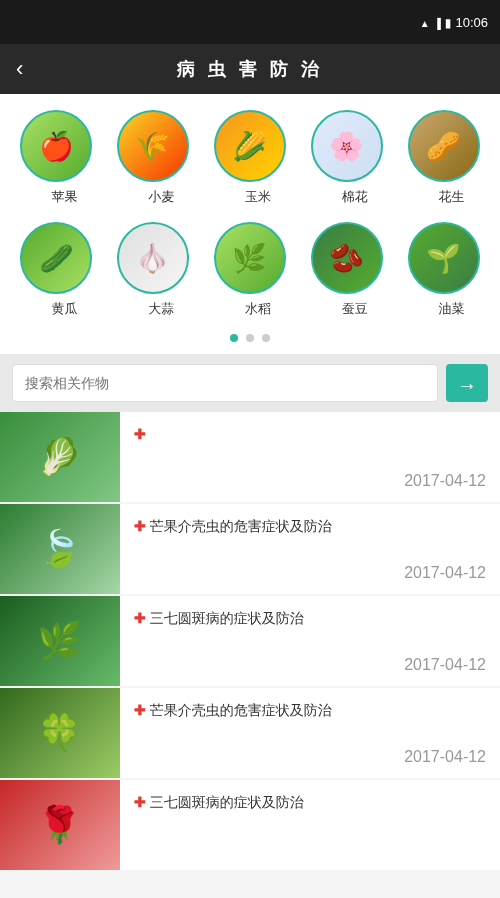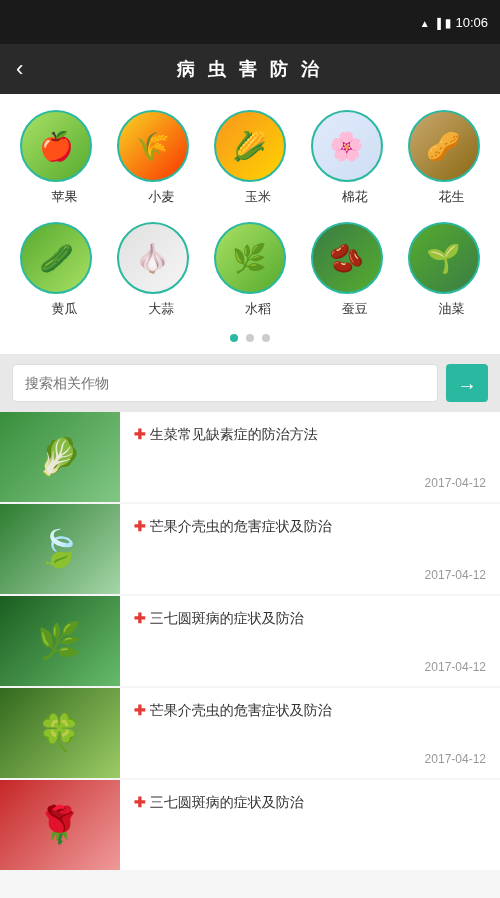--- a/index.html
+++ b/index.html
@@ -173,21 +173,21 @@
       align-items: flex-start;
       gap: 4px;
     }
     .red-cross {
       color: #e53935;
       font-size: 14px;
       font-weight: bold;
       flex-shrink: 0;
     }
     .article-date {
-      font-size: 12px;
+      font-size: 16px;
       color: #999;
       text-align: right;
       margin-top: 8px;
     }
 
     
     .apple-bg { background: linear-gradient(135deg, #a8e063, #56ab2f); }
     .wheat-bg { background: linear-gradient(135deg, #f9d423, #f83600); }
     .corn-bg { background: linear-gradient(135deg, #f7971e, #ffd200); }
     .cotton-bg { background: linear-gradient(135deg, #e0eafc, #cfdef3); }
@@ -315,21 +315,20 @@
 
 <div class="article-list">
 
   <div class="article-item">
     <div class="article-thumb thumb-green1">
       <div class="leaf-pattern">🥬</div>
     </div>
     <div class="article-content">
       <div class="article-title">
         <span class="red-cross">✚</span>
-        <span>生菜常见缺素症的防治方法</span>
       </div>
       <div class="article-date">2017-04-12</div>
     </div>
   </div>
 
   <div class="article-item">
     <div class="article-thumb thumb-green2">
       <div class="leaf-pattern">🍃</div>
     </div>
     <div class="article-content">

